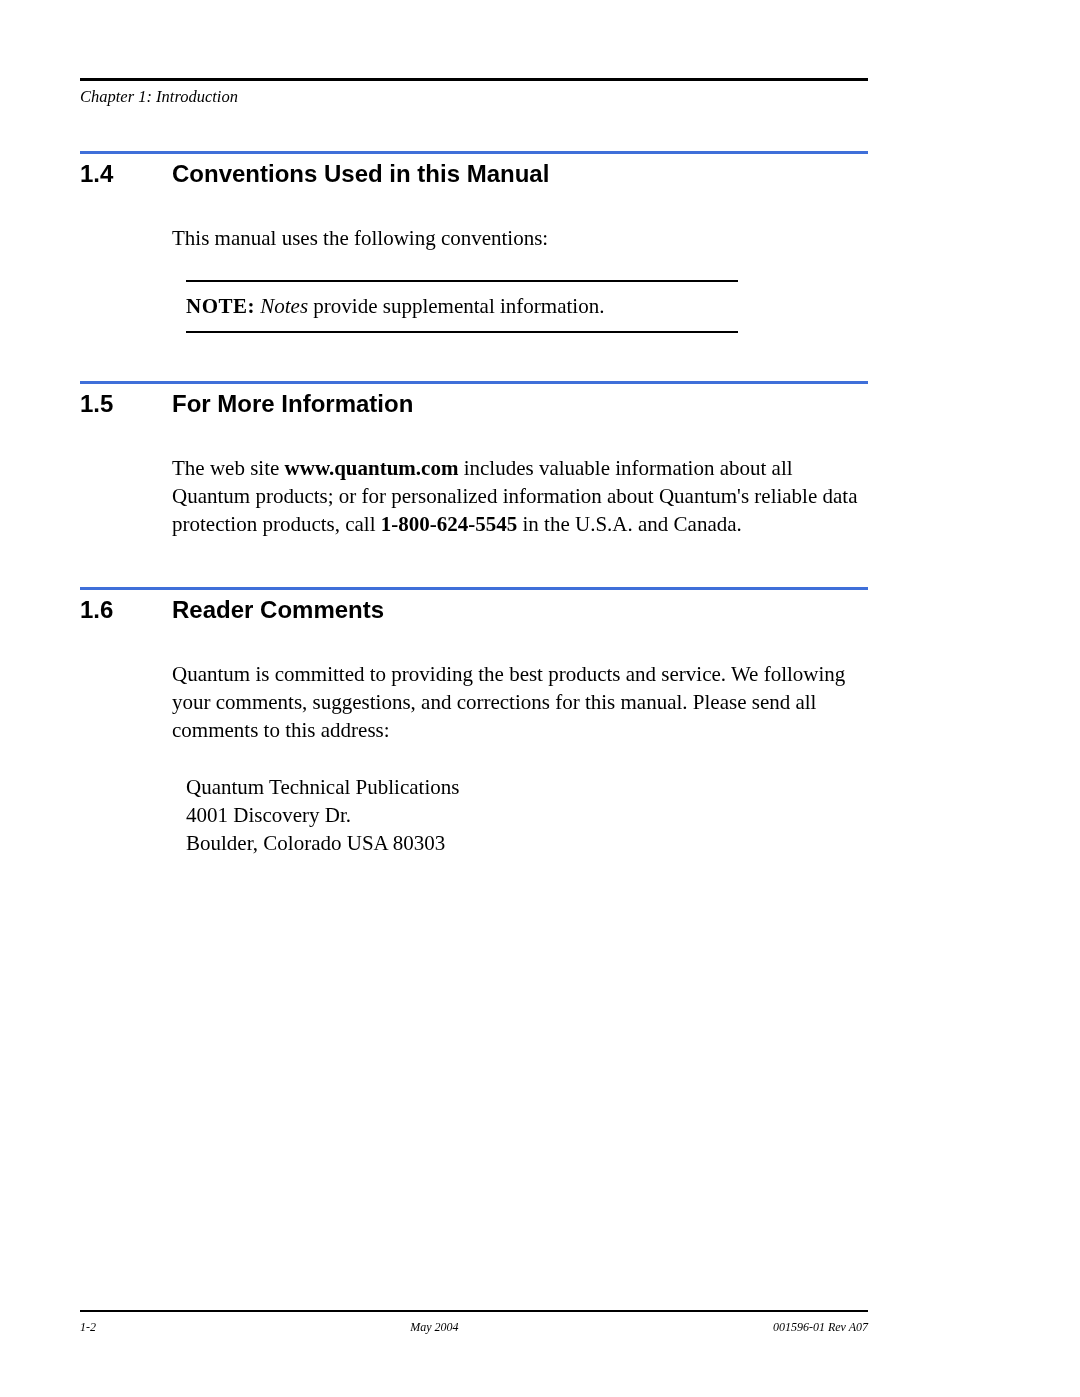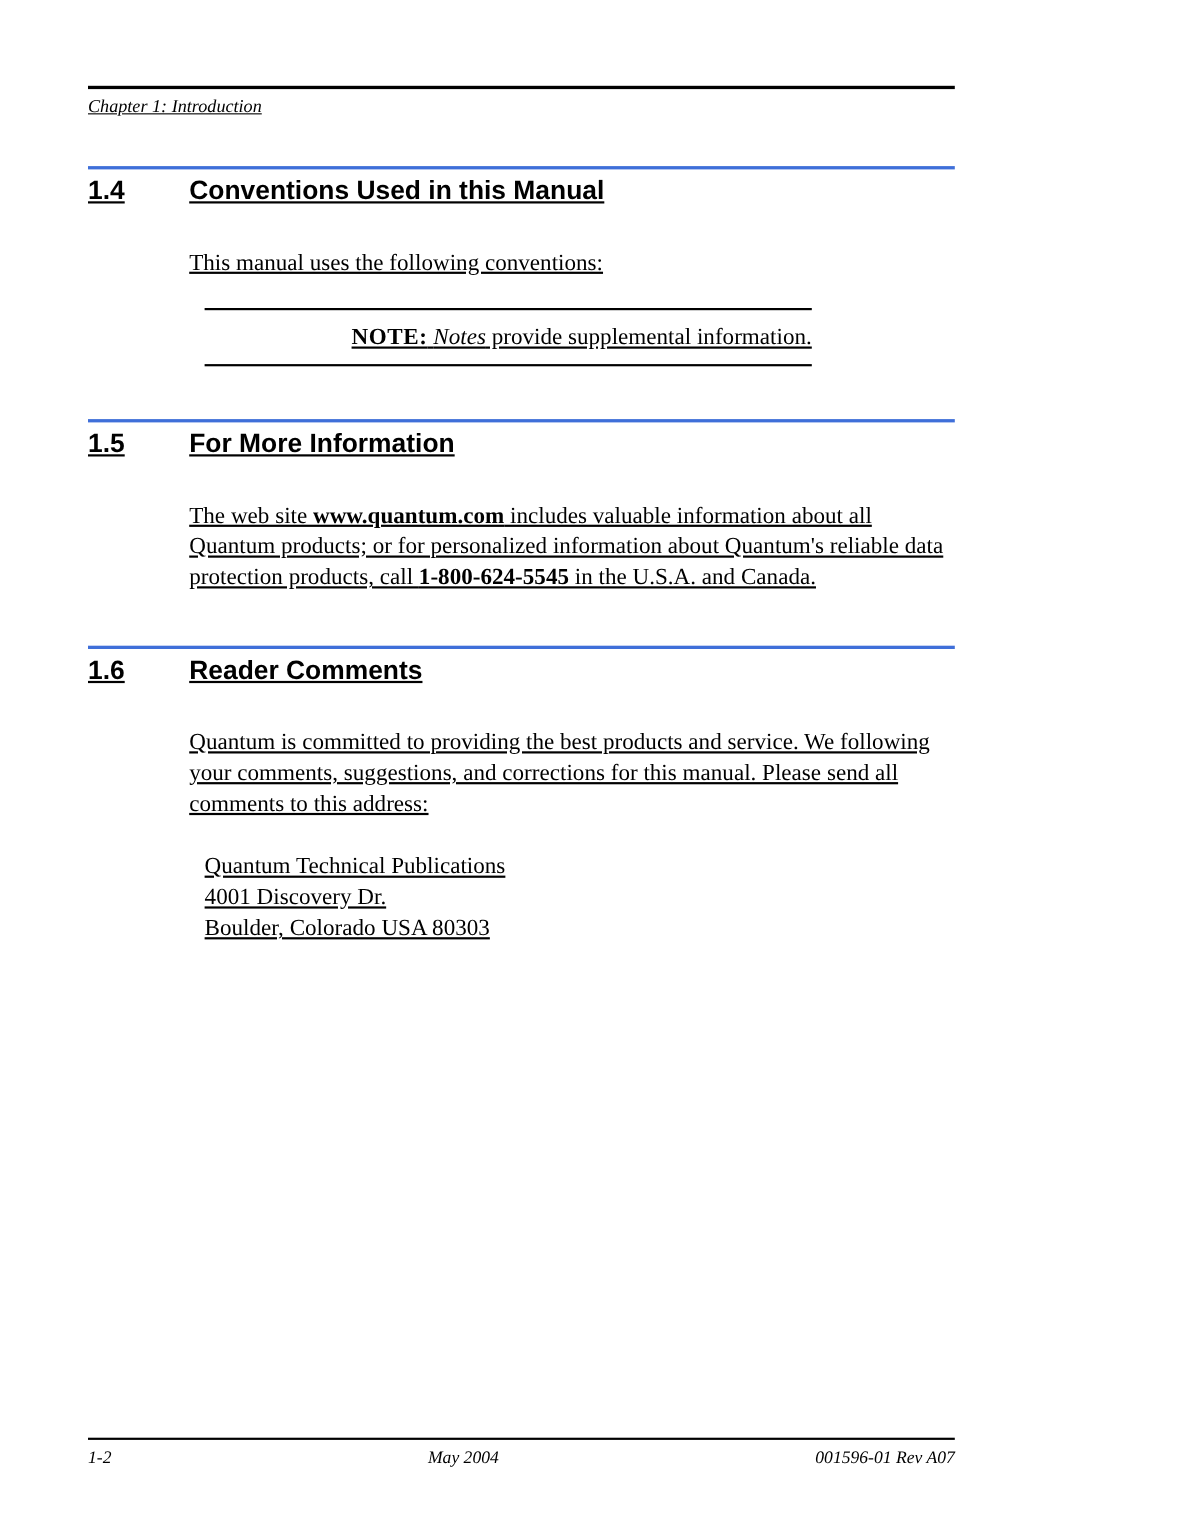--- a/index.html
+++ b/index.html
@@ -11,21 +11,20 @@
   }
   .page {
     position: relative;
     width: 948px;
     height: 1397px;
     box-sizing: border-box;
     padding: 78px 80px 60px 80px;
     font-family: "Times New Roman", Times, serif;
     font-size: 21px;
     color: #000;
-    text-decoration: underline;
   }
   .top-rule {
     border-top: 3px solid #000;
     margin: 0 0 6px 0;
   }
   .chapter-line {
     font-style: italic;
     font-size: 16.5px;
     margin: 0 0 44px 0;
   }
@@ -55,21 +54,20 @@
   .body-indent {
     margin-left: 92px;
   }
   .body-indent p {
     margin: 0 0 28px 0;
     line-height: 1.35;
   }
   .note-box {
     margin: 0 0 44px 14px;
     width: 552px;
-    text-align: right;
   }
   .note-rule {
     border-top: 2px solid #000;
   }
   .note-content {
     padding: 10px 0 10px 0;
     line-height: 1.35;
   }
   .note-label {
     font-variant: small-caps;
@@ -111,21 +109,21 @@
     bottom: 62px;
   }
   .footer-rule {
     border-top: 2px solid #000;
     margin-bottom: 8px;
   }
   .footer-row {
     display: flex;
     justify-content: space-between;
     font-style: italic;
-    font-size: 16px;
+    font-size: 12px;
     gap: 12px;
   }
 </style>
 </head>
 <body>
 
 <div class="page">
   <div class="top-rule"></div>
   <div class="chapter-line">Chapter 1:  Introduction</div>
 

